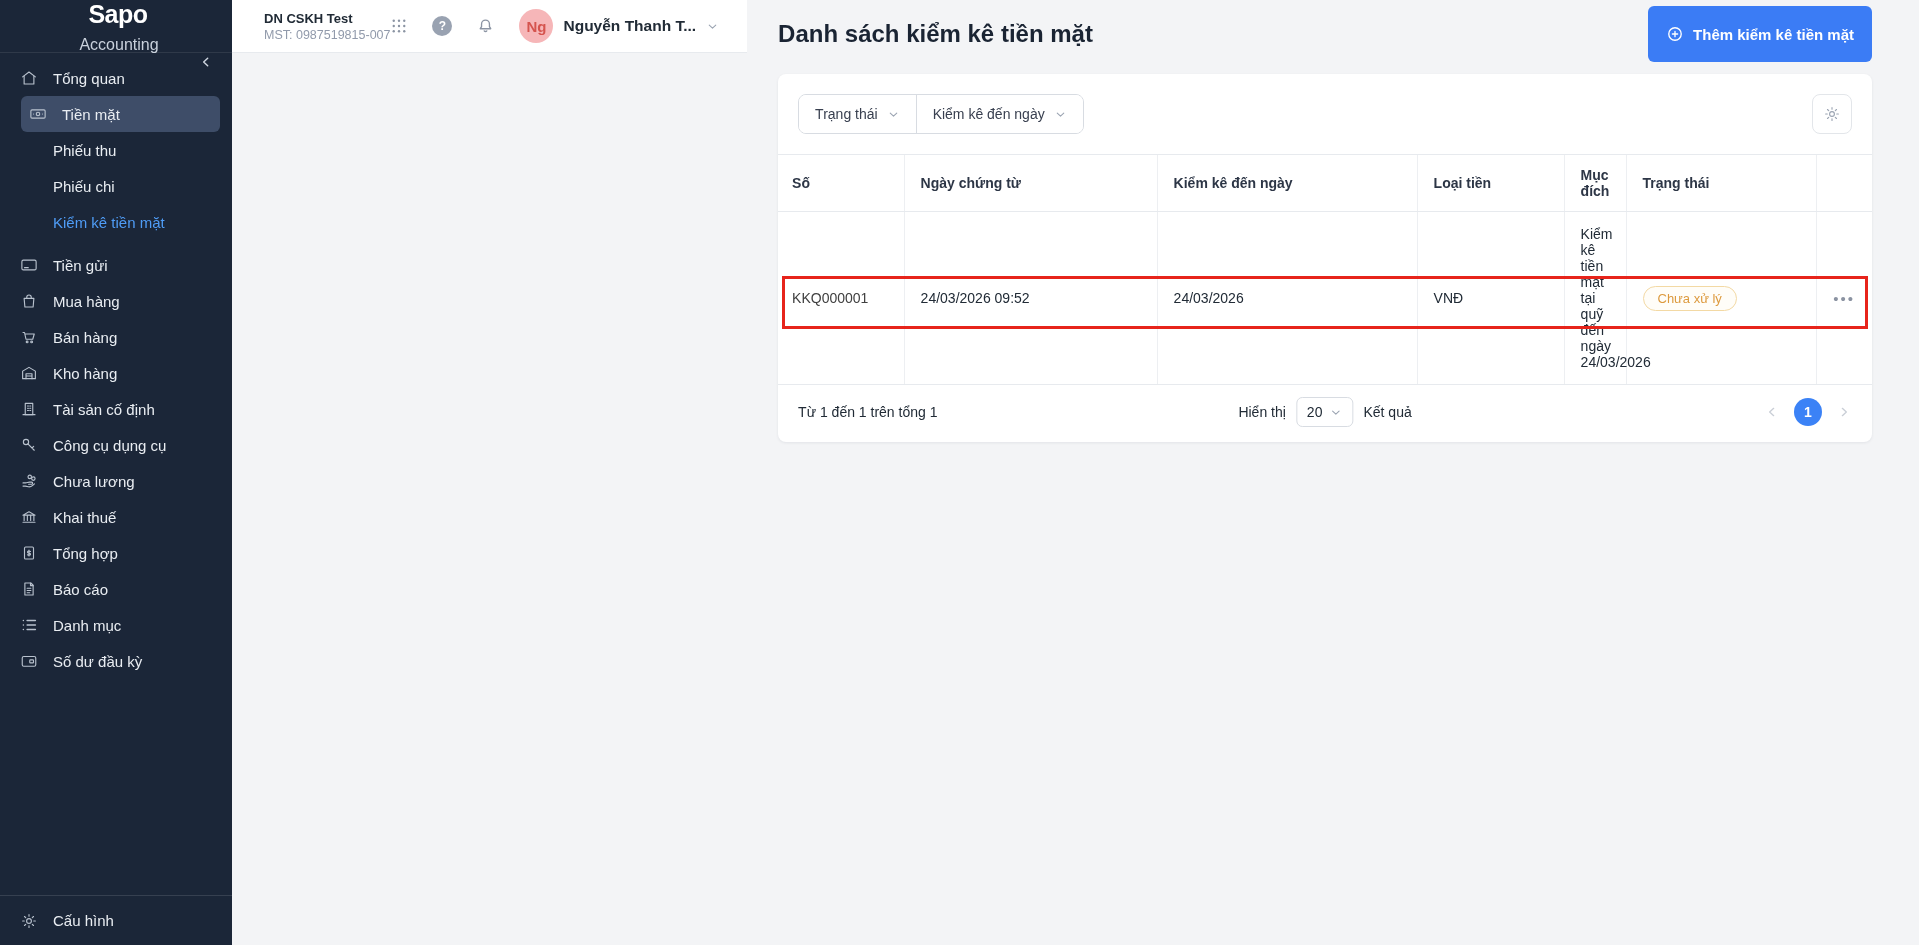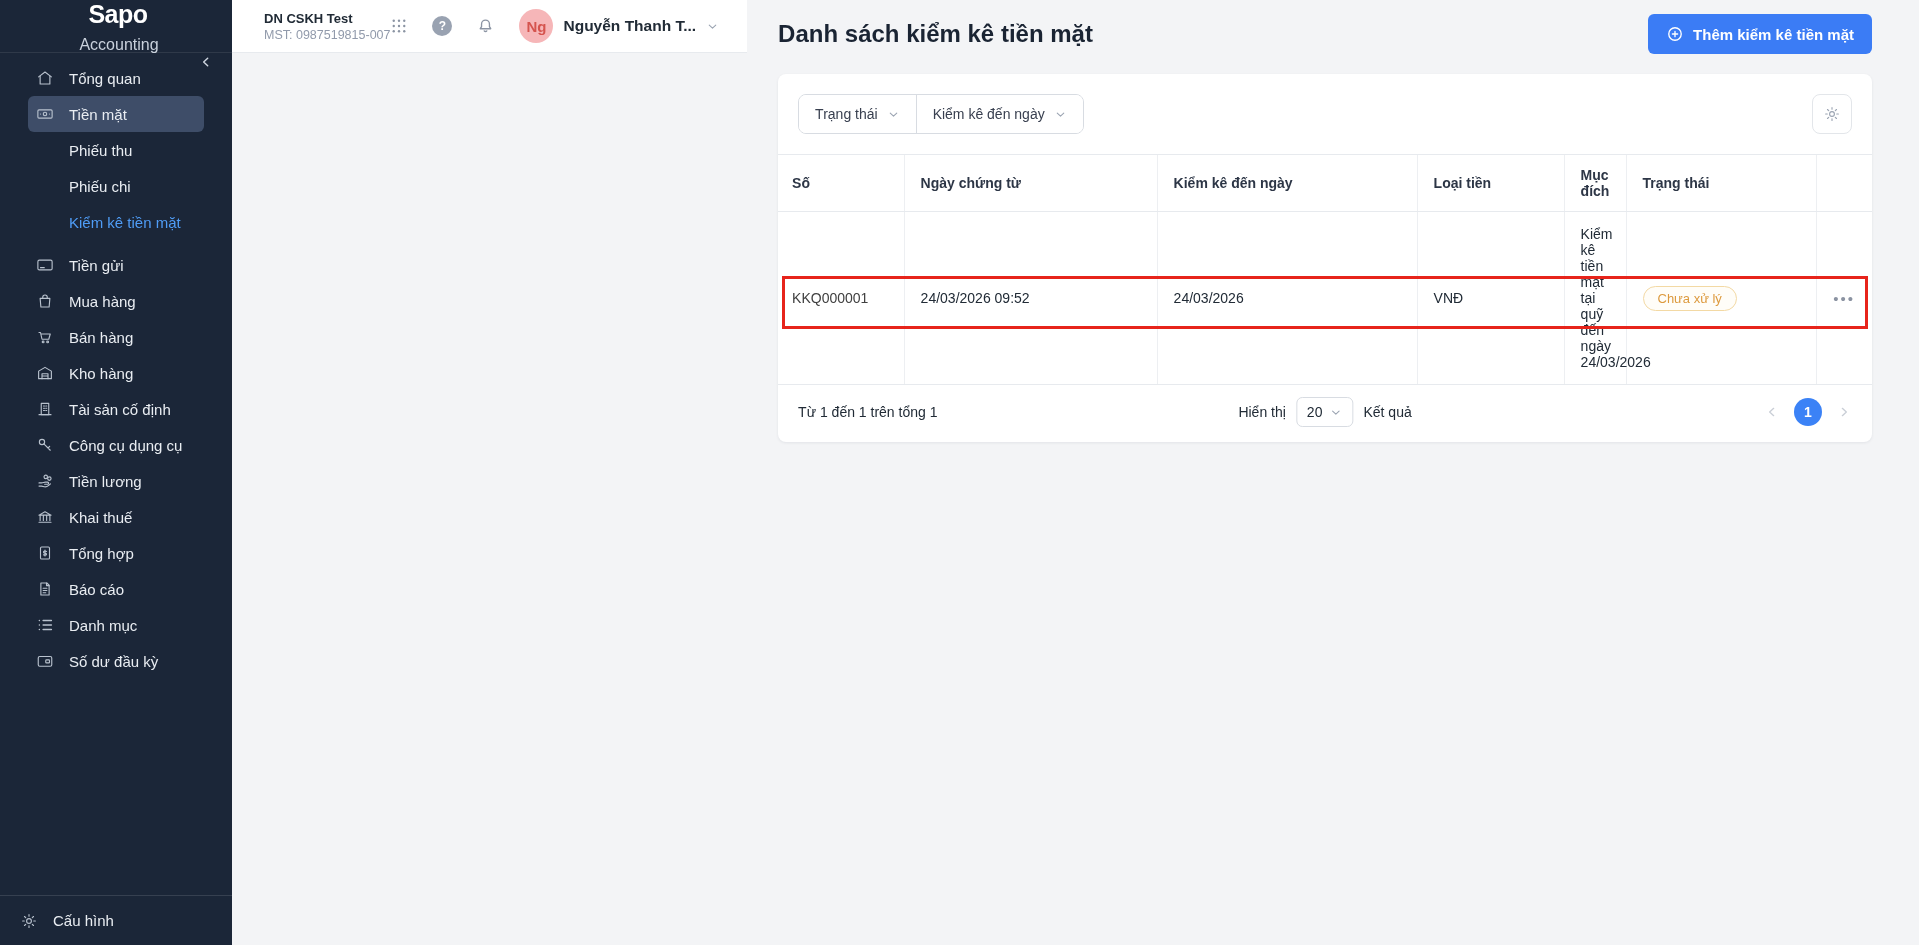--- a/index.html
+++ b/index.html
@@ -5,23 +5,23 @@
   * { margin:0; padding:0; box-sizing:border-box; }
   html,body { width:1919px; height:945px; font-family:"Liberation Sans", sans-serif; }
   .app { width:1919px; height:945px; display:flex; overflow:hidden; background:#f3f4f6; }
 
   
   .sidebar { width:232px; background:#1b2638; color:#e9edf2; display:flex; flex-direction:column; flex-shrink:0; }
   .logo-row { height:53px; display:flex; align-items:center; padding:0 18px 0 22px; border-bottom:1px solid rgba(255,255,255,.09); flex-shrink:0;flex-direction:column; }
   .brand-name { font-size:25px; font-weight:800; letter-spacing:-.5px; color:#fff; }
   .brand-suffix { font-size:16px; color:#c9d1dc; margin-left:2px; margin-top:7px; }
   .collapse-btn { margin-left:auto; display:flex; align-items:center; cursor:pointer; }
-  .nav { padding:7px 28px 0; flex:1; overflow:hidden; }
+  .nav { padding:7px 12px 0; flex:1; overflow:hidden; }
   .nav-item { display:flex; align-items:center; gap:15px; height:36px; padding:0 8px; border-radius:6px; font-size:15px; font-weight:500; cursor:pointer; }
-  .nav-item.active { background:#3e4d68; }
+  .nav-item.active { background:#3e4d68;margin-left:9px; }
   .nav-sub { height:36px; display:flex; align-items:center; padding-left:41px; font-size:15px; cursor:pointer; }
   .nav-sub.active { color:#4f9cf6; font-weight:500; }
   .group-gap { height:7px; }
   .nicon { width:18px; height:18px; display:flex; align-items:center; justify-content:center; flex-shrink:0; }
   .nicon svg { width:18px; height:18px; stroke:#b9c2ce; fill:none; stroke-width:1.5; stroke-linecap:round; stroke-linejoin:round; }
   .sidebar-footer { height:50px; border-top:1px solid rgba(255,255,255,.12); display:flex; align-items:center; gap:15px; padding:0 20px; font-size:15px; font-weight:500; cursor:pointer; flex-shrink:0; }
 
   
   .main { flex:1; display:flex; flex-direction:row; min-width:0; }
   .topbar { height:53px; background:#fff; border-bottom:1px solid #e7eaee; display:flex; align-items:center; padding:0 28px 0 32px; flex-shrink:0; }
@@ -30,21 +30,21 @@
   .topbar-right { margin-left:auto; display:flex; align-items:center; gap:24px; }
   .tb-icon { display:flex; align-items:center; justify-content:center; cursor:pointer; }
   .help-circle { width:20px; height:20px; border-radius:50%; background:#99a2b1; color:#fff; font-size:12px; font-weight:700; display:flex; align-items:center; justify-content:center; }
   .user-chip { display:flex; align-items:center; gap:10px; cursor:pointer; }
   .avatar { width:34px; height:34px; border-radius:50%; background:#f6b6b8; color:#d5544e; font-weight:700; font-size:15px; display:flex; align-items:center; justify-content:center; }
   .user-name { font-size:15.5px; font-weight:700; color:#212b36; }
 
   .content { flex:1; background:#f3f4f6; padding:0 47px 0 31px; overflow:hidden; }
   .title-row { display:flex; align-items:center; justify-content:space-between; padding-top:14px; height:54px; margin-bottom:20px; }
   .page-title { font-size:24px; font-weight:700; color:#1a2433; }
-  .add-btn { height:40px; background:#3b7cf5; color:#fff; border:none; border-radius:6px; font-size:15px; font-weight:700; display:flex; align-items:center; gap:9px; padding:0 18px; cursor:pointer; font-family:"Liberation Sans", sans-serif; }
+  .add-btn { height:56px; background:#3b7cf5; color:#fff; border:none; border-radius:6px; font-size:15px; font-weight:700; display:flex; align-items:center; gap:9px; padding:0 18px; cursor:pointer; font-family:"Liberation Sans", sans-serif; }
 
   .card { background:#fff; border-radius:8px; box-shadow:0 1px 3px rgba(30,40,60,.08); }
   .filter-bar { display:flex; align-items:center; padding:20px; }
   .filter-group { display:flex; border:1px solid #d8dce2; border-radius:8px; overflow:hidden; background:#fff; }
   .filter-btn { display:flex; align-items:center; gap:9px; padding:0 16px; height:38px; font-size:14px; color:#394050; background:#fff; border:none; cursor:pointer; font-family:"Liberation Sans", sans-serif; }
   .filter-btn.second { border-left:1px solid #d8dce2; }
   .settings-btn { margin-left:auto; width:40px; height:40px; border:1px solid #e3e6ea; border-radius:8px; display:flex; align-items:center; justify-content:center; background:#fff; cursor:pointer; }
   .settings-btn svg { stroke:#9aa3b1; fill:none; stroke-width:1.5; stroke-linecap:round; }
 
   .table-wrap { position:relative; }
@@ -174,21 +174,21 @@
       </div>
       <div class="nav-item">
         <span class="nicon">
             <svg viewBox="0 0 24 24">
               <circle cx="13" cy="6.5" r="2.3"></circle>
               <circle cx="17.8" cy="8.8" r="2.3"></circle>
               <path d="M4 14.5h3.5c2 0 3-1 5-1h3a1.4 1.4 0 0 1 0 2.8h-4"></path>
               <path d="M4 18.8h3.2l4 .9c2.2.4 4-.4 5.8-1.9l2.3-2"></path>
             </svg>
           </span>
-        <span>Tiền lương</span>
+        <span>Chưa lương</span>
       </div>
       <div class="nav-item">
         <span class="nicon">
             <svg viewBox="0 0 24 24">
               <path d="M4 9.5 12 5l8 4.5M4 9.5h16M5.5 10v6.5M9.8 10v6.5M14.2 10v6.5M18.5 10v6.5M4 19h16"></path>
             </svg>
           </span>
         <span>Khai thuế</span>
       </div>
       <div class="nav-item">

